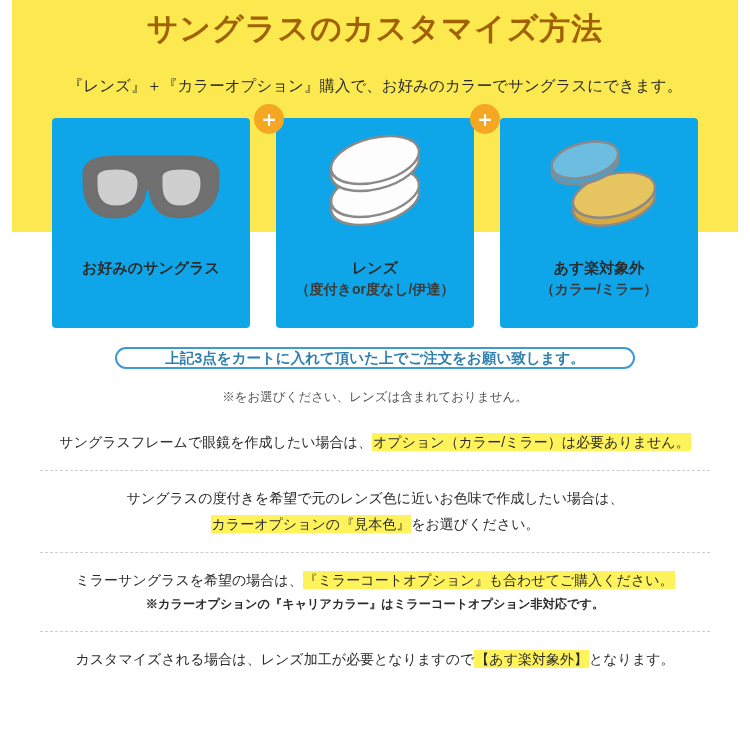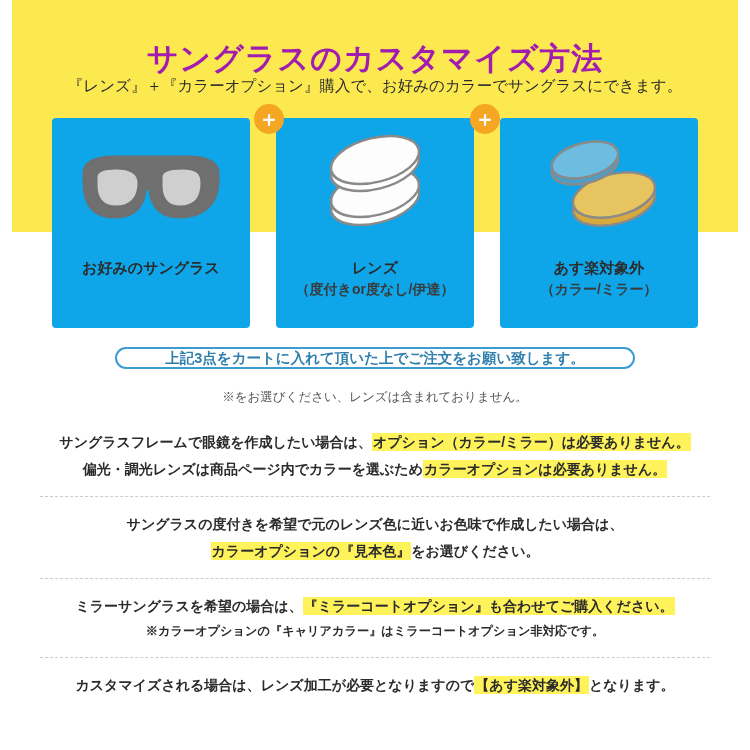--- a/index.html
+++ b/index.html
@@ -40,28 +40,28 @@
   .right-stripe {
     position: absolute;
     right: 0;
     top: 0;
     width: 12px;
     height: 232px;
     background: #ffffff;
   }
   .title {
     position: absolute;
-    top: 38px;
+    top: 8px;
     left: 0;
     width: 750px;
     text-align: center;
     font-size: 31px;
     font-weight: bold;
     letter-spacing: 1px;
-    color: #a21caf;
+    color: #a16207;
   }
   .subtitle {
     position: absolute;
     top: 76px;
     left: 0;
     width: 750px;
     text-align: center;
     font-size: 15.5px;
     font-weight: normal;
     color: #2b2b2b;
@@ -157,21 +157,21 @@
   }
   .note-block {
     padding: 14px 0 14px 0;
     text-align: center;
   }
   .divider {
     border-top: 1px dashed #cccccc;
   }
   .note-line {
     font-size: 14px;
-    font-weight: bold;
+    font-weight: normal;
     color: #2b2b2b;
     line-height: 1.9;
   }
   .note-line.small {
     font-size: 12.2px;
     font-weight: bold;
   }
   .hl {
     background: #fff35c;
     padding: 1px 1px;
@@ -244,21 +244,20 @@
 
   <div class="plus plus-1">＋</div>
   <div class="plus plus-2">＋</div>
 
   <div class="pill">上記3点をカートに入れて頂いた上でご注文をお願い致します。</div>
   <div class="pill-note">※をお選びください、レンズは含まれておりません。</div>
 
   <div class="notes">
       <div class="note-block">
         <div class="note-line"><span>サングラスフレームで眼鏡を作成したい場合は、</span><span class="hl">オプション（カラー/ミラー）は必要ありません。</span></div>
-        <div class="note-line"><span>偏光・調光レンズは商品ページ内でカラーを選ぶため</span><span class="hl">カラーオプションは必要ありません。</span></div>
       </div>
       <div class="note-block divider">
         <div class="note-line"><span>サングラスの度付きを希望で元のレンズ色に近いお色味で作成したい場合は、</span></div>
         <div class="note-line"><span class="hl">カラーオプションの『見本色』</span><span>をお選びください。</span></div>
       </div>
       <div class="note-block divider">
         <div class="note-line"><span>ミラーサングラスを希望の場合は、</span><span class="hl">『ミラーコートオプション』も合わせてご購入ください。</span></div>
         <div class="note-line small"><span>※カラーオプションの『キャリアカラー』はミラーコートオプション非対応です。</span></div>
       </div>
       <div class="note-block divider">

